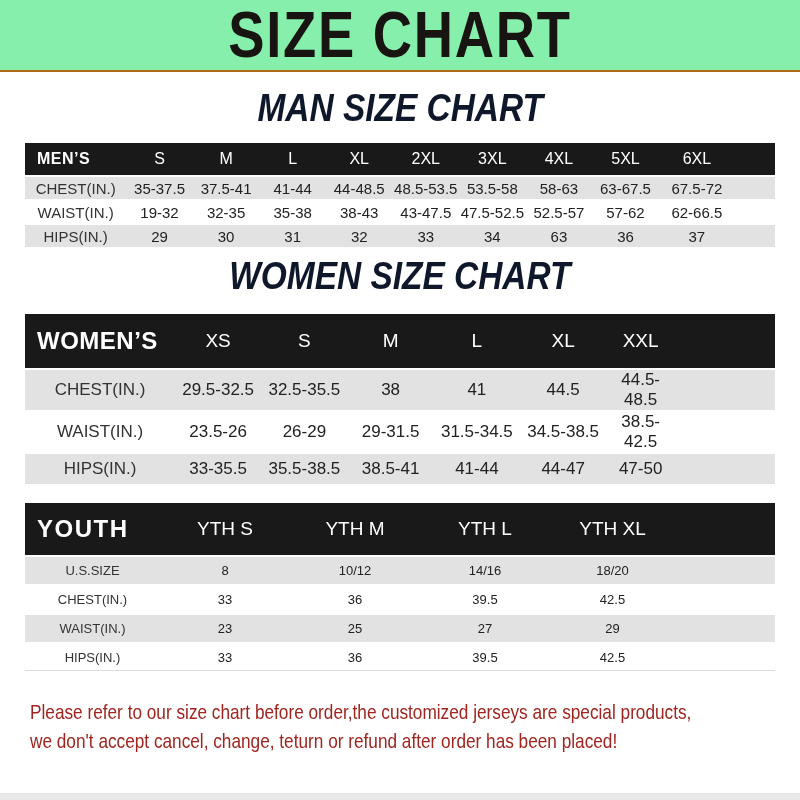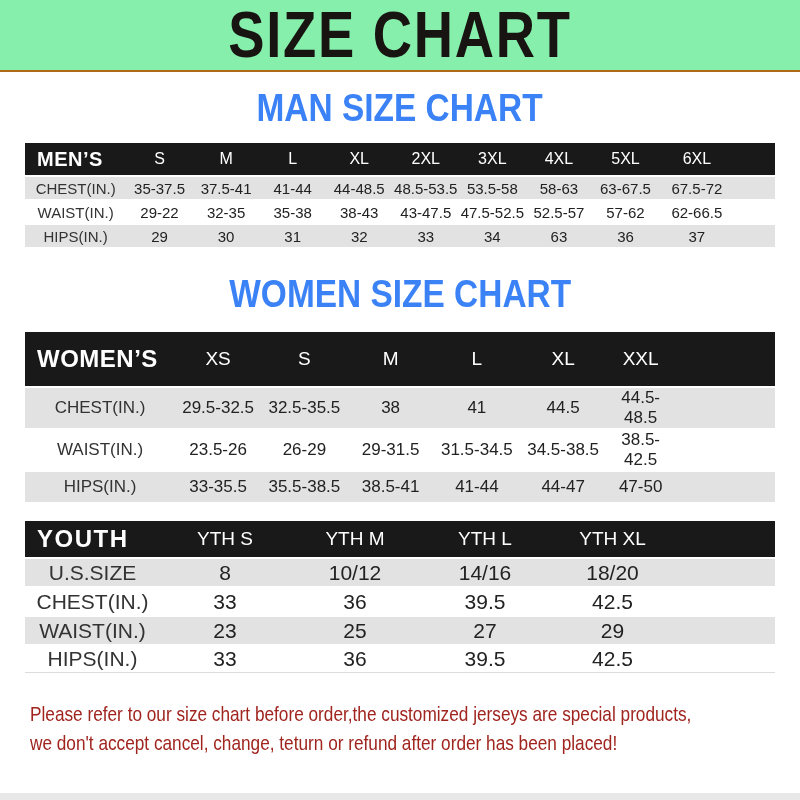--- a/index.html
+++ b/index.html
@@ -13,27 +13,27 @@
     height:72px; background:#86efac;
     display:flex; align-items:center; justify-content:center;
     border-bottom:2px solid #b06a15; box-sizing:border-box;
   }
   .banner-title {
     display:inline-block; font-size:64px; font-weight:bold; line-height:1;
     color:#171411; letter-spacing:2px; transform:scaleX(0.85); transform-origin:center;
   }
 
   
-  .section-heading { margin:0; text-align:center; line-height:1; color:#3b82f6; }
+  .section-heading { margin:0; text-align:center; line-height:1; color:#0f172a;font-style:italic; }
   .section-heading .ht {
     display:inline-block; font-size:38px; font-weight:bold; line-height:1;
     transform:scaleX(0.88); transform-origin:center;
   }
   #heading-man   { margin-top:17px; }
-  #heading-women { margin-top:26px; }
+  #heading-women { margin-top:8px; }
   #heading-youth { margin-top:32px; }
 
   
   .tbl {
     width:750px; margin:14px auto 0;
     border-collapse:separate; border-spacing:0 2px; table-layout:fixed;
   }
   .tbl th, .tbl td { box-sizing:border-box; padding:0; }
   .tbl thead th {
     background:#191919; color:#ffffff; font-weight:normal; text-align:center;
@@ -41,40 +41,40 @@
   .tbl thead th.corner {
     text-align:left; padding-left:12px; font-weight:bold; letter-spacing:0.5px;
   }
   .tbl tbody tr:nth-child(odd) > * { background:#e2e2e2; }
   .tbl tbody th { font-weight:normal; color:#333333; }
   .tbl tbody td { text-align:center; color:#222222; }
 
   
   .men { margin-top:14px; }
   .men thead th { height:32px; font-size:16px; }
-  .men thead th.corner { font-size:20px; }
+  .men thead th.corner { font-size:16px; }
   .men tbody th, .men tbody td { height:22px; font-size:15px; }
   .men thead th:first-child { width:13.5%; }
   .men thead th:last-child  { width:15.5%; }
   .men tr > *:last-child { padding-right:40px; }
 
   
   .women { margin-top:17px; }
   .women thead th { height:54px; font-size:19px; }
   .women thead th.corner { font-size:24px; }
   .women tbody th, .women tbody td { height:30px; font-size:17px; }
   .women thead th:first-child { width:20%; }
   .women thead th:last-child  { width:22.5%; }
   .women tr > *:last-child { padding-right:100px; }
 
   
   .youth { margin-top:15px; }
-  .youth thead th { height:36px; font-size:19px; }
+  .youth thead th { height:52px; font-size:19px; }
   .youth thead th.corner { font-size:24px; letter-spacing:1.5px; }
-  .youth tbody th, .youth tbody td { height:27px; font-size:21px; }
+  .youth tbody th, .youth tbody td { height:27px; font-size:13px; }
   .youth thead th:first-child { width:18%; }
   .youth thead th:last-child  { width:30%; }
   .youth tr > *:last-child { padding-right:100px; }
   .youth tbody tr:last-child th, .youth tbody tr:last-child td { border-bottom:1px solid #dcdcdc; }
 
   
   .note { margin:24px 0 0 30px; color:#a0251f; }
   .note-line {
     display:block; font-size:21px; line-height:29px; white-space:nowrap;
     transform:scaleX(0.82); transform-origin:left center;
@@ -119,21 +119,21 @@
           <td>41-44</td>
           <td>44-48.5</td>
           <td>48.5-53.5</td>
           <td>53.5-58</td>
           <td>58-63</td>
           <td>63-67.5</td>
           <td>67.5-72</td>
         </tr>
         <tr>
           <th>WAIST(IN.)</th>
-          <td>29-22</td>
+          <td>19-32</td>
           <td>32-35</td>
           <td>35-38</td>
           <td>38-43</td>
           <td>43-47.5</td>
           <td>47.5-52.5</td>
           <td>52.5-57</td>
           <td>57-62</td>
           <td>62-66.5</td>
         </tr>
         <tr>

